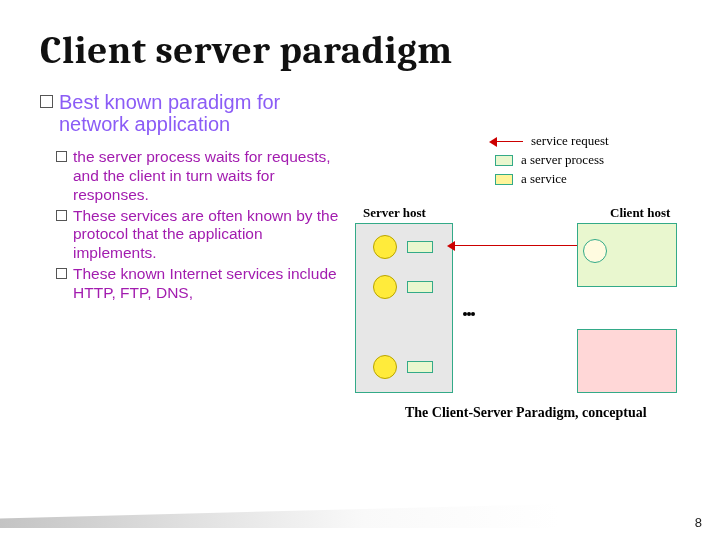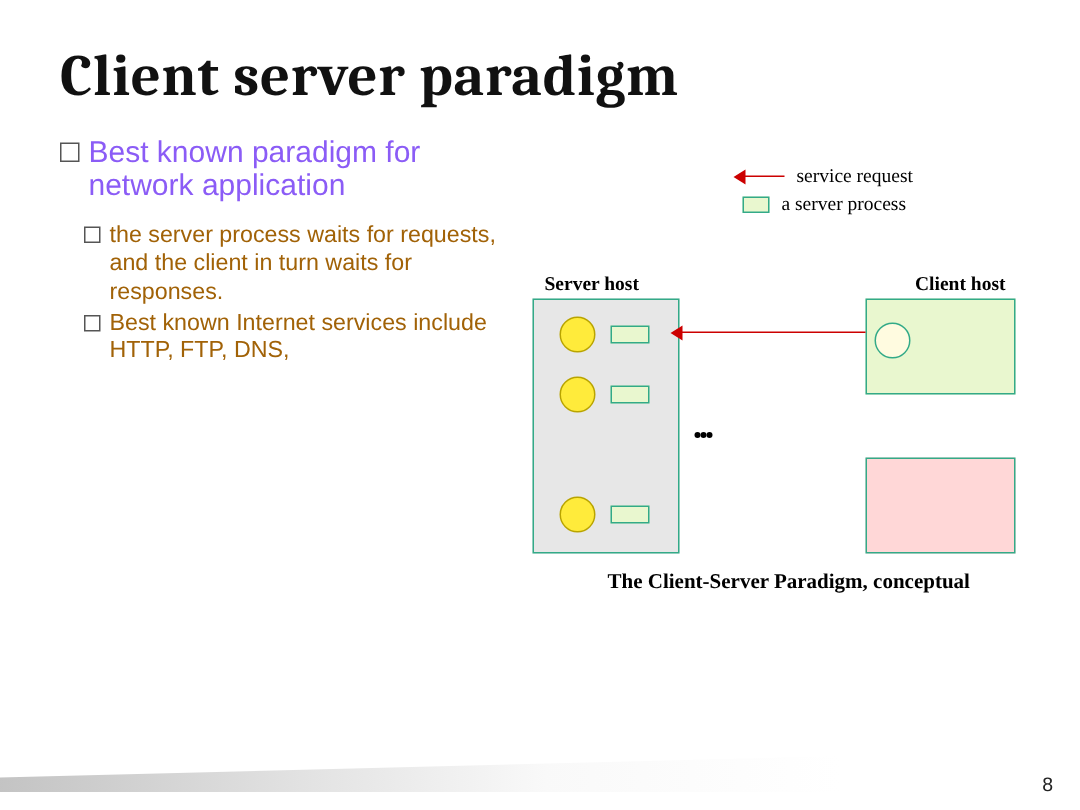--- a/index.html
+++ b/index.html
@@ -8,24 +8,24 @@
   .title { font-family: Cambria, Georgia, "Times New Roman", serif; font-size: 39px; font-weight: 700; color: #111; letter-spacing: 0.5px; margin-bottom: 18px; }
   .content { display: flex; gap: 10px; }
   .left { width: 305px; }
   .right { width: 330px; padding-top: 18px; }
   .lead { display: flex; align-items: flex-start; margin-bottom: 12px; }
   .lead-box { display: inline-block; width: 13px; height: 13px; border: 1px solid #555; margin-top: 4px; margin-right: 6px; flex: 0 0 auto; }
   .lead-text { font-family: "Segoe UI Light", "Segoe UI", Arial, sans-serif; font-weight: 400; font-size: 20px; line-height: 1.12; color: #8b5cf6; }
   .bullets { padding-left: 16px; }
   .bullet { display: flex; align-items: flex-start; margin-bottom: 2px; }
   .sq { display: inline-block; width: 11px; height: 11px; border: 1px solid #555; margin-top: 3px; margin-right: 6px; flex: 0 0 auto; }
-  .btxt { font-family: Arial, "Helvetica Neue", sans-serif; font-size: 15.5px; line-height: 1.22; color: #a16207; }
+  .btxt { font-family: Arial, "Helvetica Neue", sans-serif; font-size: 15.5px; line-height: 1.22; color: #a21caf; }
 
   
-  .diagram { position: relative; width: 330px; height: 280px; }
+  .diagram { position: relative; width: 330px; height: 280px; margin-top: 24px; }
   .legend { position: absolute; top: 0; left: 140px; font-family: "Times New Roman", serif; font-size: 13px; }
   .legend-row { display: flex; align-items: center; margin-bottom: 3px; }
   .arrow-left { width: 28px; height: 0; border-top: 1.5px solid #c00; position: relative; margin-right: 8px; }
   .arrow-left::before { content: ''; position: absolute; left: -6px; top: -5px; border-right: 8px solid #c00; border-top: 5px solid transparent; border-bottom: 5px solid transparent; }
   .leg-box { width: 18px; height: 11px; border: 1px solid #3a8; margin-right: 8px; }
   .leg-client { background: #ffd7d7; }
   .leg-server { background: #e9f7cf; }
   .leg-service { background: #fff59a; }
 
   .host-label { position: absolute; font-family: "Times New Roman", serif; font-weight: 700; font-size: 13px; }
@@ -76,36 +76,44 @@
         <span class="lead-box"></span>
         <span class="lead-text">Best known paradigm for network application</span>
       </div>
       <div class="bullets">
         <div class="bullet">
           <span class="sq"></span>
           <span class="btxt">the server process waits for requests, and the client in turn waits for responses.</span>
         </div>
         <div class="bullet">
           <span class="sq"></span>
-          <span class="btxt">Best known Internet services include HTTP, FTP, DNS,</span>
+          <span class="btxt">These services are often known by the protocol that the application implements.</span>
+        </div>
+        <div class="bullet">
+          <span class="sq"></span>
+          <span class="btxt">These known Internet services include HTTP, FTP, DNS,</span>
         </div>
       </div>
     </div>
 
     <div class="right">
       <div class="diagram">
 
         <div class="legend">
           <div class="legend-row">
             <span class="arrow-left"></span>
             <span>service request</span>
           </div>
           <div class="legend-row">
             <span class="leg-box leg-server"></span>
             <span>a server process</span>
+          </div>
+          <div class="legend-row">
+            <span class="leg-box leg-service"></span>
+            <span>a service</span>
           </div>
         </div>
 
         <div class="host-label server-host-lbl">Server host</div>
         <div class="host-label client-host-lbl">Client host</div>
 
         <div class="server-box"></div>
         <div class="client-box1"></div>
         <div class="client-box2"></div>
 

